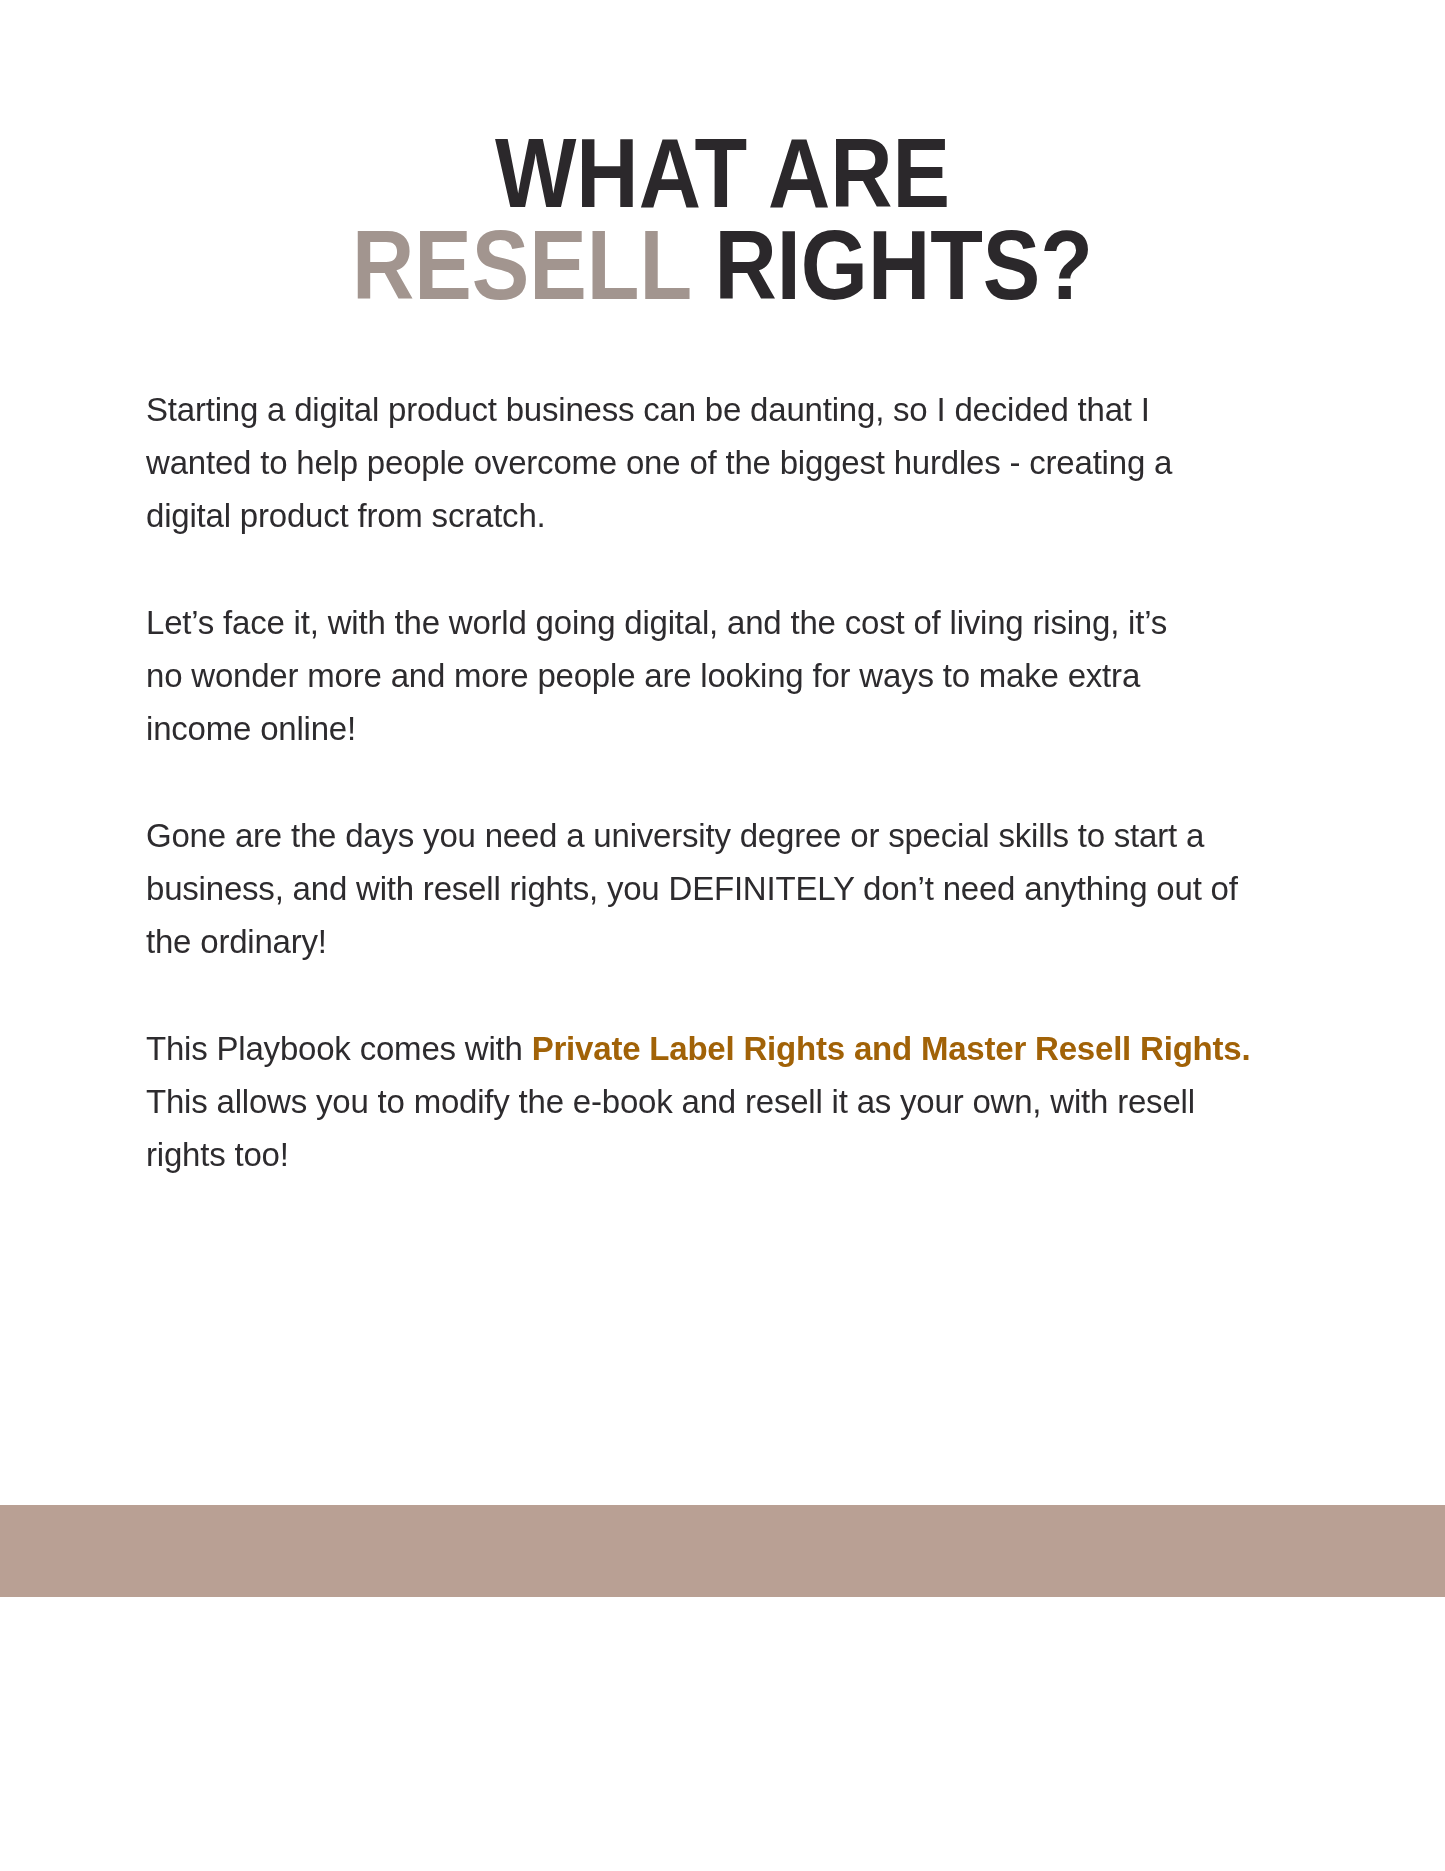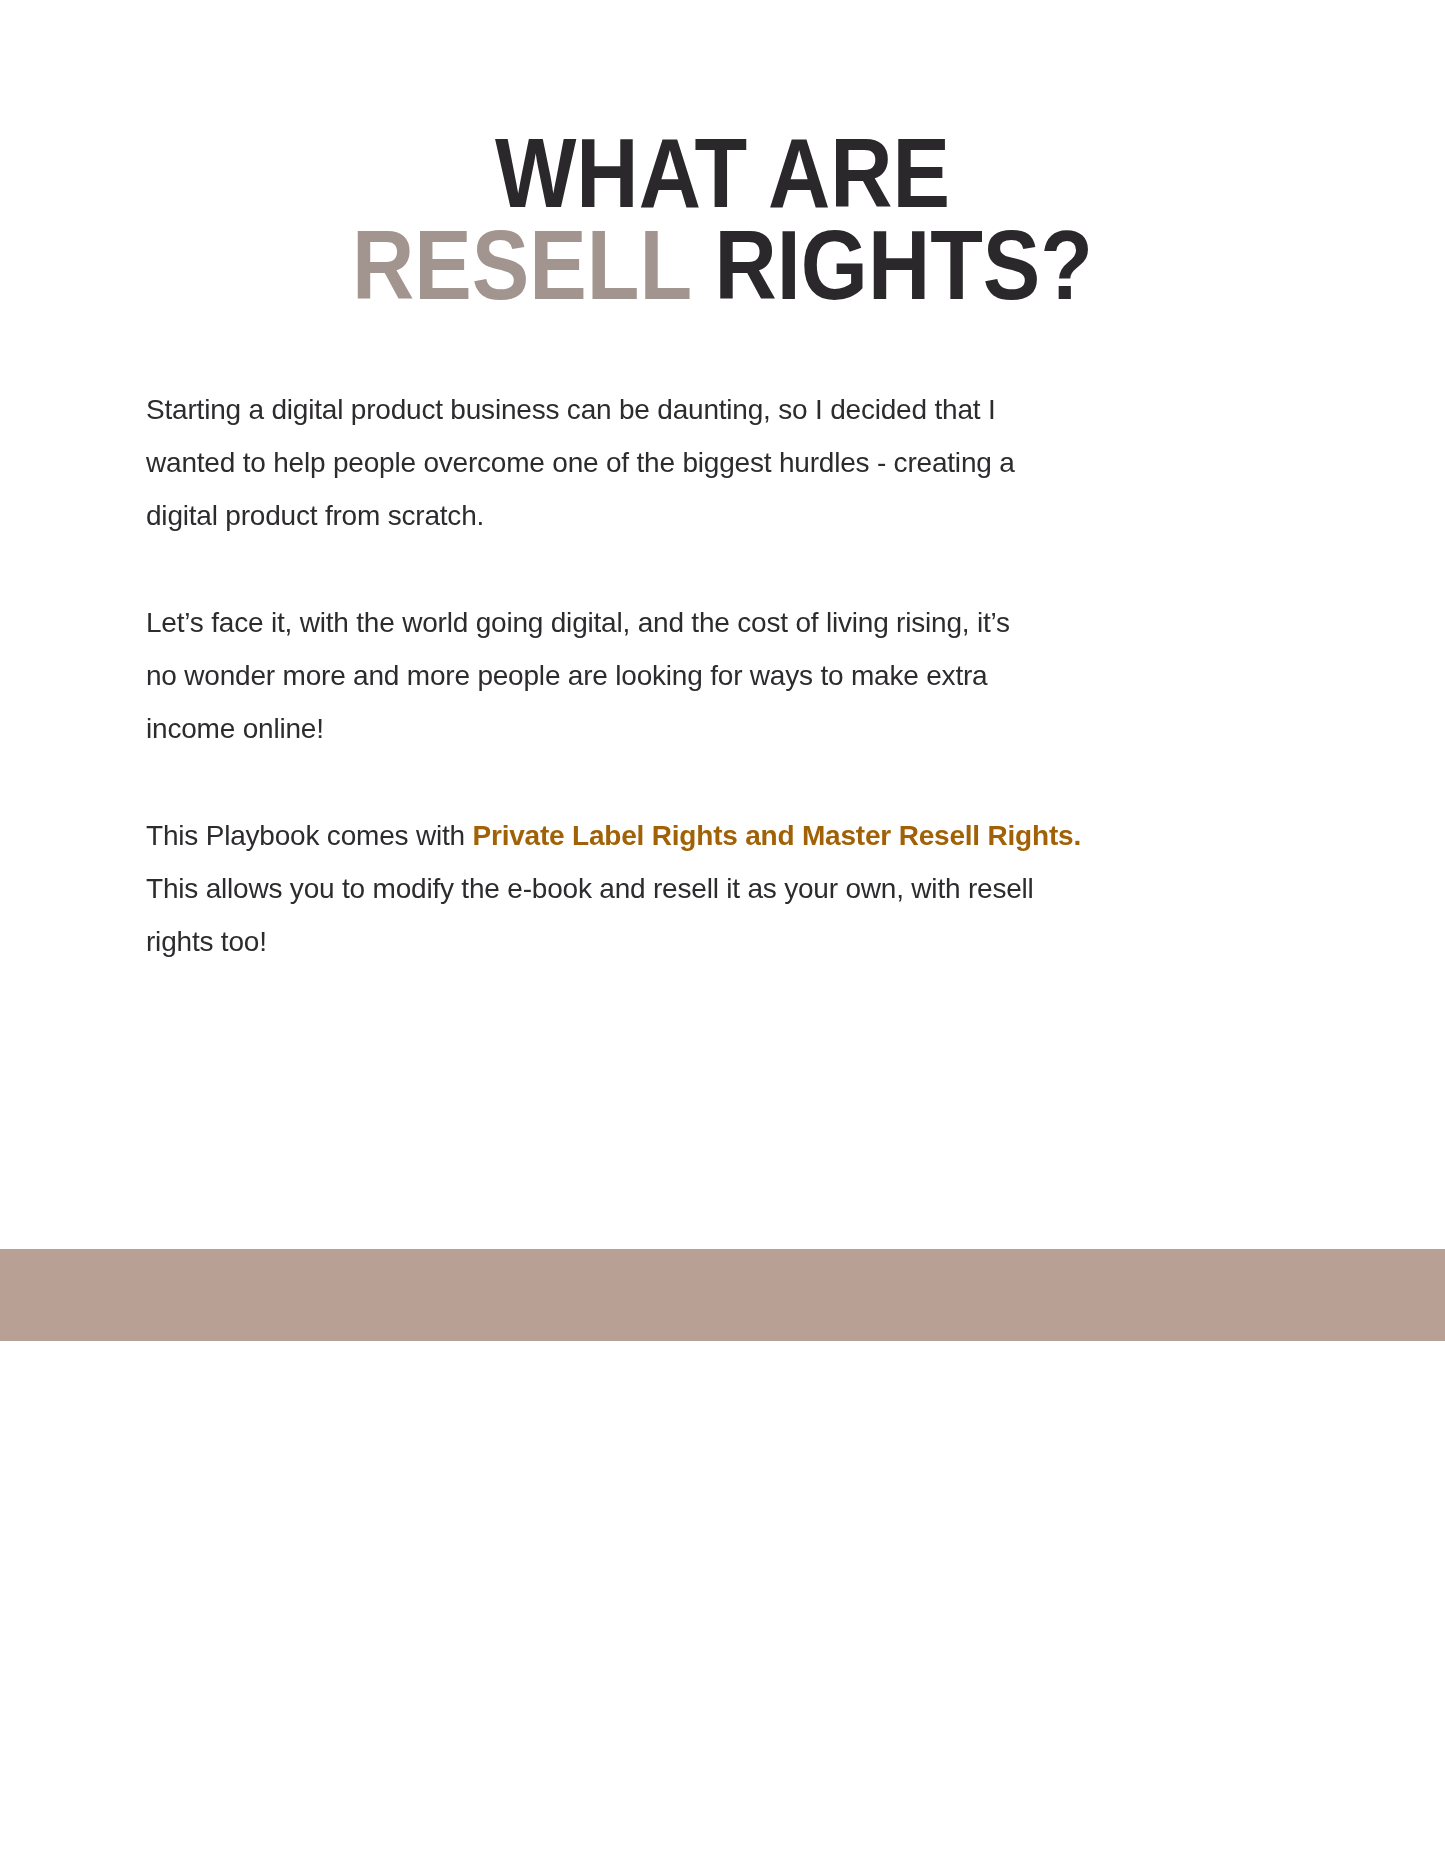--- a/index.html
+++ b/index.html
@@ -3,21 +3,21 @@
 <meta charset="utf-8">
 <style>
   html, body {
     margin: 0;
     padding: 0;
     background: #ffffff;
   }
   .page {
     position: relative;
     width: 1445px;
-    height: 1341px;
+    height: 1597px;
     background: #ffffff;
     overflow: hidden;
     font-family: "Liberation Sans", sans-serif;
   }
   .title {
     margin: 0;
     padding-top: 127px;
     text-align: center;
     font-size: 98px;
     line-height: 92px;
@@ -30,21 +30,21 @@
   }
   .title .t-line {
     display: block;
   }
   .title .accent {
     color: #a2958f;
   }
   .body-text {
     width: 1165px;
     margin: 72px 0 0 146px;
-    font-size: 28px;
+    font-size: 33px;
     line-height: 53px;
     letter-spacing: -0.2px;
     color: #2d2b2e;
   }
   .body-text p {
     margin: 0 0 54px 0;
     white-space: pre-line;
   }
   .body-text strong {
     font-weight: 700;
@@ -69,20 +69,23 @@
     <span class="t-line"><span class="accent">RESELL</span><span> RIGHTS?</span></span>
   </h1>
 
   <div class="body-text">
     <p>Starting a digital product business can be daunting, so I decided that I
 wanted to help people overcome one of the biggest hurdles - creating a
 digital product from scratch.</p>
     <p>Let’s face it, with the world going digital, and the cost of living rising, it’s
 no wonder more and more people are looking for ways to make extra
 income online!</p>
+    <p>Gone are the days you need a university degree or special skills to start a
+business, and with resell rights, you DEFINITELY don’t need anything out of
+the ordinary!</p>
     <p><span>This Playbook comes with </span><strong>Private Label Rights and Master Resell Rights.</strong><span>
 This allows you to modify the e-book and resell it as your own, with resell
 rights too!</span></p>
   </div>
 
   <div class="footer-bar"></div>
 
 </div>
 
 </body></html>

